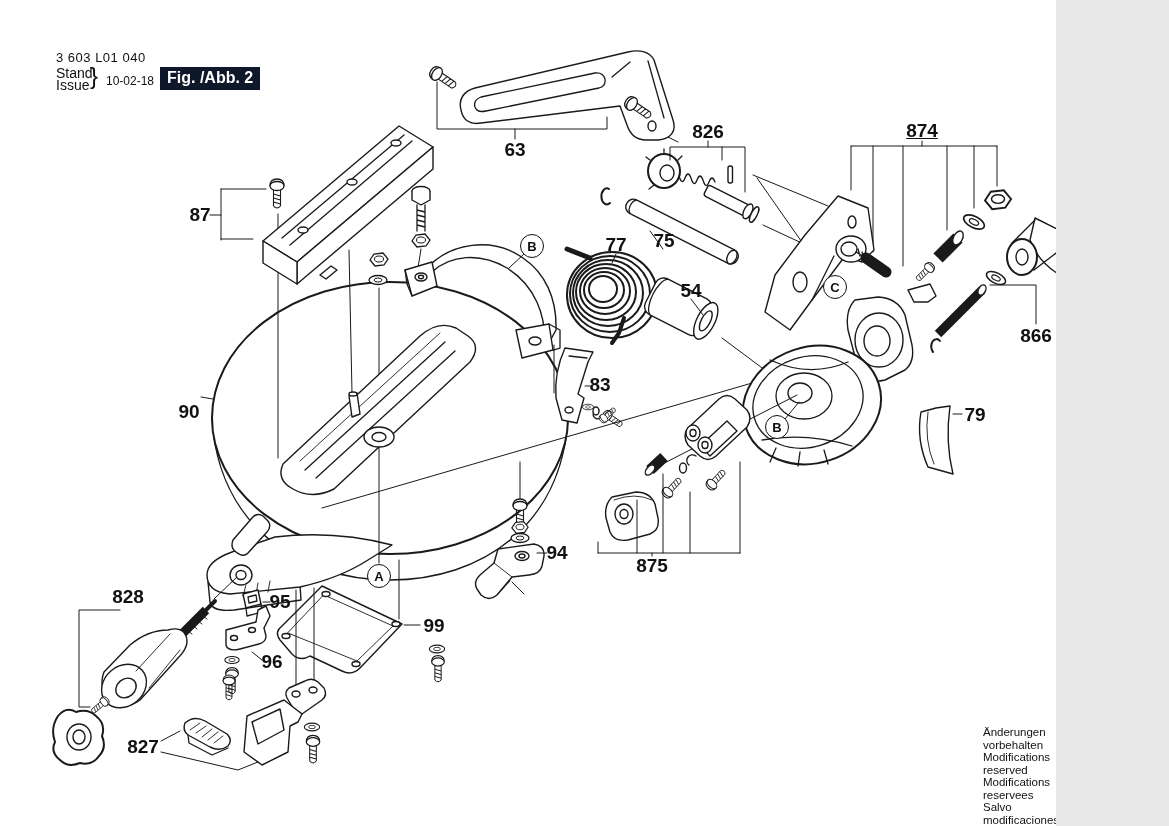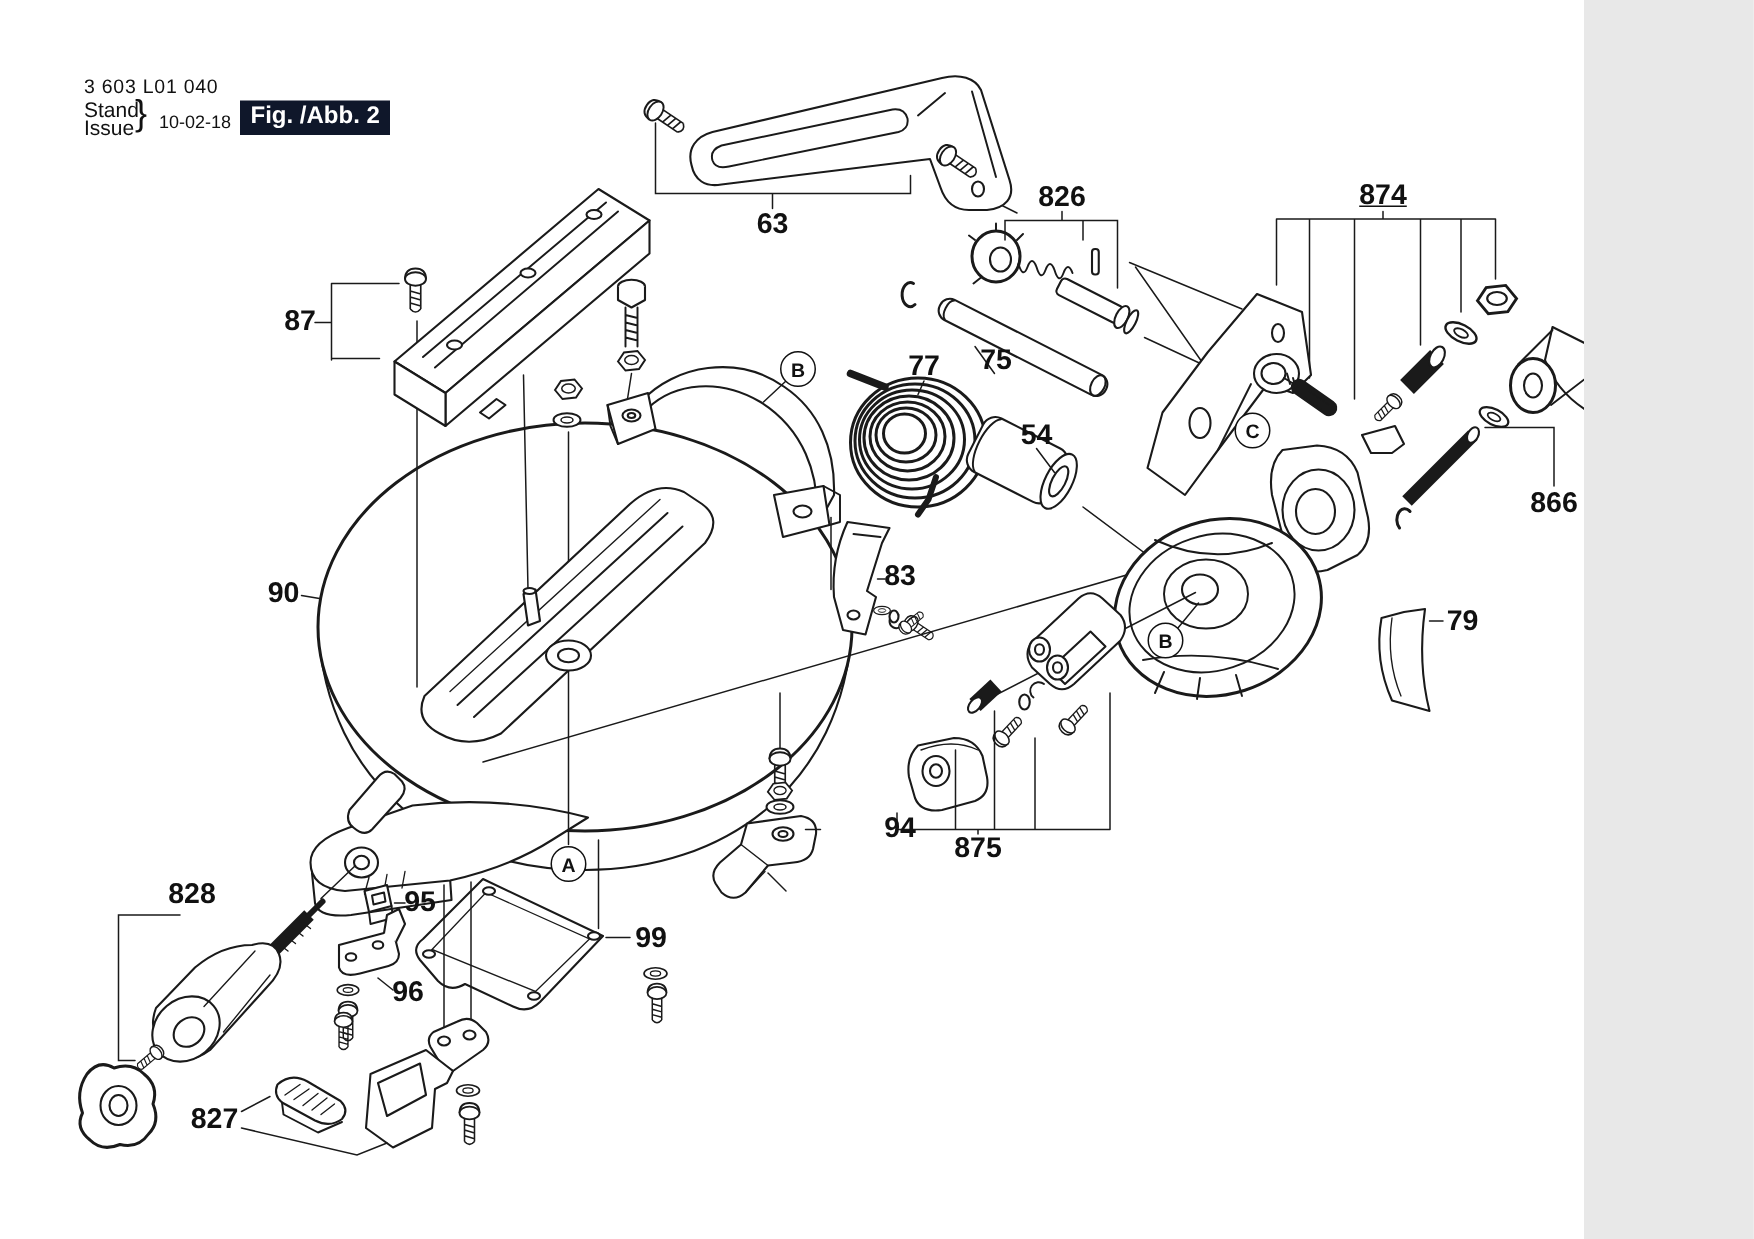--- a/index.html
+++ b/index.html
@@ -337,34 +337,40 @@
 
 <div class="header-pn">3 603 L01 040</div>
 <div class="header-stand">
   <div>Stand</div>
   <div>Issue</div>
 </div>
 <div class="header-brace">}</div>
 <div class="header-date">10-02-18</div>
 <div class="fig-box" id="fig-box" style="background: #0f172a; color: rgb(255, 255, 255);">Fig. /Abb. 2</div>
 
+<div class="footer">
+  <div>Änderungen vorbehalten</div>
+  <div>Modifications reserved</div>
+  <div>Modifications reservees</div>
+  <div>Salvo modificaciones</div>
+</div>
 
 <div id="labels-layer">
       <div class="callout" style="left: 515px; top: 150px;">63</div>
       <div class="callout" style="left: 200px; top: 215px;">87</div>
       <div class="callout" style="left: 708px; top: 132px;">826</div>
       <div class="callout" style="left: 922px; top: 131px; text-decoration: underline;">874</div>
       <div class="callout" style="left: 616px; top: 245px;">77</div>
       <div class="callout" style="left: 664px; top: 241px;">75</div>
       <div class="callout" style="left: 691px; top: 291px;">54</div>
       <div class="callout" style="left: 1036px; top: 336px;">866</div>
       <div class="callout" style="left: 600px; top: 385px;">83</div>
-      <div class="callout" style="left: 189px; top: 396px; text-align: right;">90</div>
+      <div class="callout" style="left: 189px; top: 412px; text-align: right;">90</div>
       <div class="callout" style="left: 975px; top: 415px;">79</div>
-      <div class="callout" style="left: 557px; top: 553px; margin-left: 43px;">94</div>
+      <div class="callout" style="left: 557px; top: 553px;">94</div>
       <div class="callout" style="left: 652px; top: 566px;">875</div>
       <div class="callout" style="left: 128px; top: 597px;">828</div>
       <div class="callout" style="left: 280px; top: 602px;">95</div>
       <div class="callout" style="left: 434px; top: 626px;">99</div>
       <div class="callout" style="left: 272px; top: 662px;">96</div>
       <div class="callout" style="left: 143px; top: 747px;">827</div>
       <div class="refletter" style="left: 532px; top: 246px;">B</div>
       <div class="refletter" style="left: 835px; top: 287px;">C</div>
       <div class="refletter" style="left: 777px; top: 427px;">B</div>
       <div class="refletter" style="left: 379px; top: 576px;">A</div>

